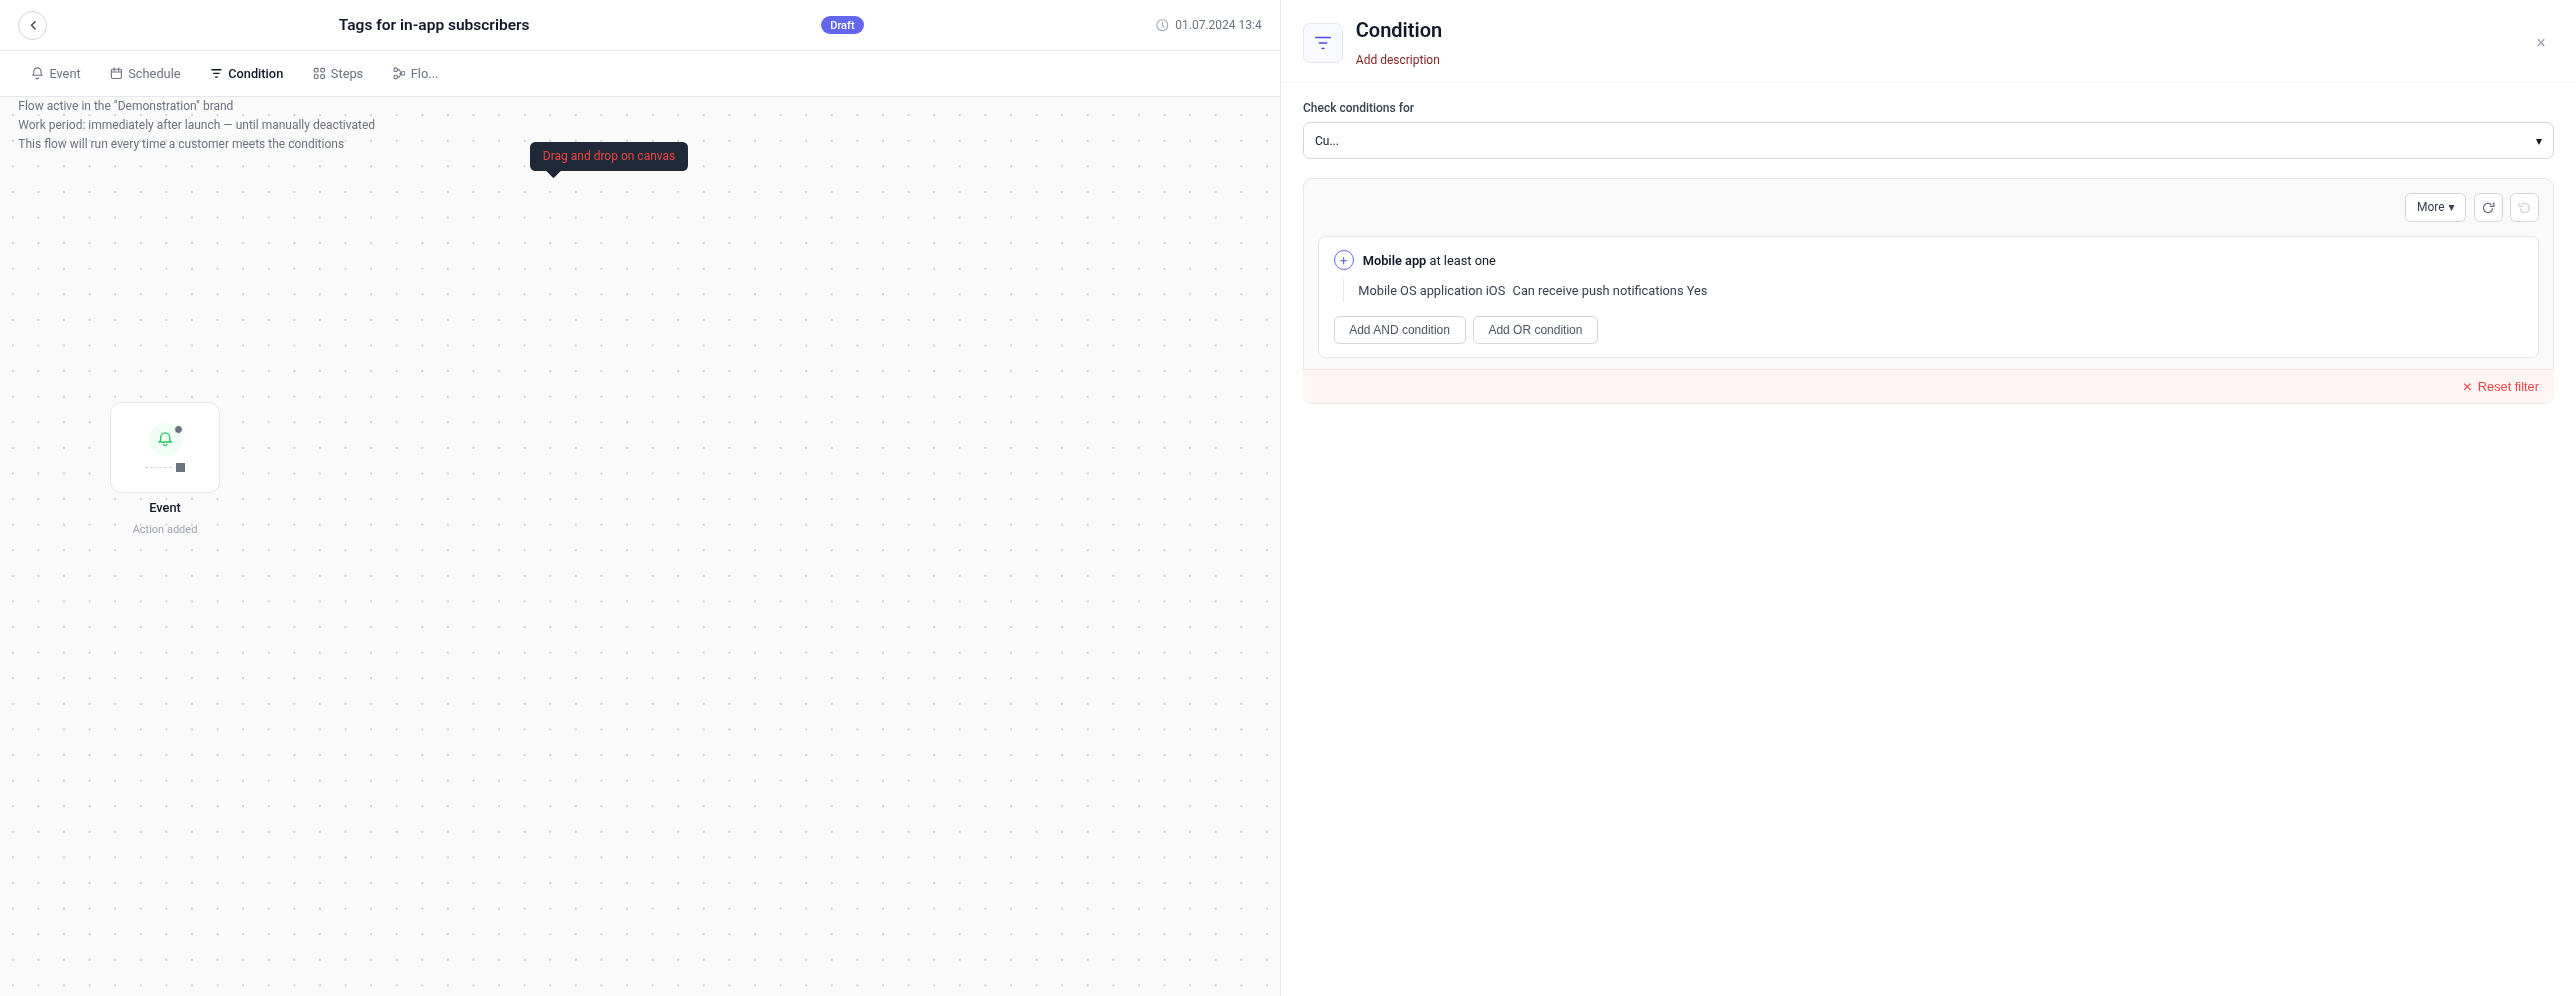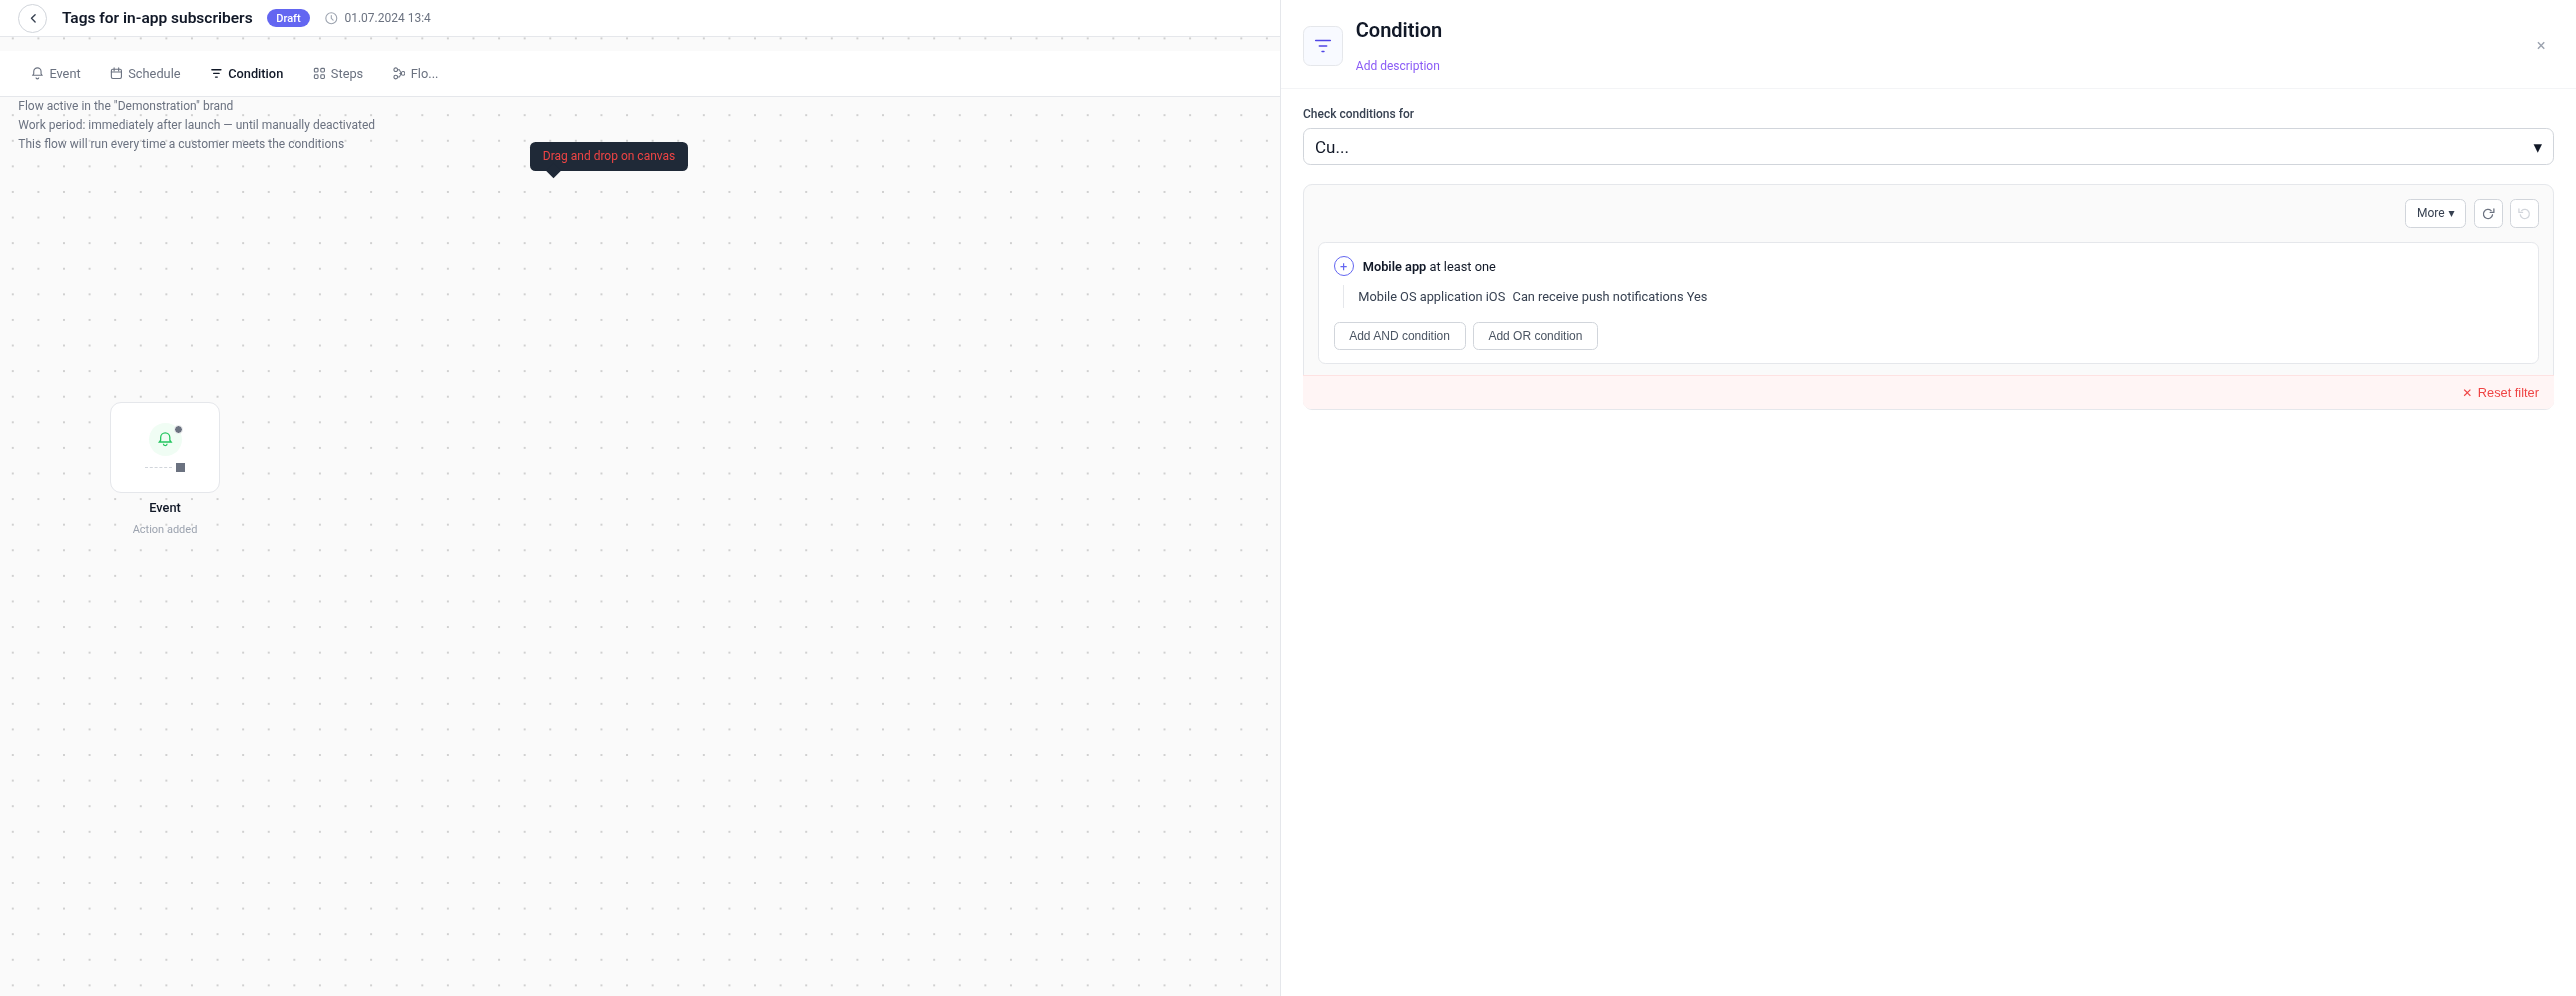--- a/index.html
+++ b/index.html
@@ -21,28 +21,29 @@
       background: #fafafa;
       background-image: radial-gradient(circle, #d0d0d0 0.9px, transparent 0.9px);
       background-size: 25.6px 25.6px;
     }
 
     
     .header {
       position: absolute;
       top: 0; left: 0;
       width: 1280px;
-      height: 37px;
+      height: 51px;
       background: #ffffff;
       border-bottom: 0.9px solid #e5e7eb;
       display: flex;
       align-items: center;
       padding: 0 18.3px;
       gap: 14.6px;
       z-index: 10;
+      justify-content: space-between;
     }
 
     .back-btn {
       width: 29px;
       height: 29px;
       border-radius: 50%;
       border: 0.9px solid #d1d5db;
       display: flex;
       align-items: center;
       justify-content: center;
@@ -236,22 +237,22 @@
     }
 
     .panel-title {
       font-size: 20px;
       font-weight: 600;
       color: #111827;
     }
 
     .panel-subtitle {
       font-size: 12px;
-      color: #8b5cf6;
-      margin-top: 17px;
+      color: #7f1d1d;
+      margin-top: 11px;
     }
 
     .close-btn {
       width: 25.6px;
       height: 25.6px;
       display: flex;
       align-items: center;
       justify-content: center;
       cursor: pointer;
       color: #9ca3af;
@@ -276,21 +277,21 @@
       width: 100%;
       height: 37px;
       border: 0.9px solid #d1d5db;
       border-radius: 7.3px;
       padding: 0 11px;
       display: flex;
       align-items: center;
       justify-content: space-between;
       cursor: pointer;
       background: white;
-      font-size: 17px;
+      font-size: 12px;
       color: #111827;
       gap: 48px;
     }
 
     
     .condition-container {
       margin-top: 18.3px;
       border: 0.9px solid #e5e7eb;
       border-radius: 9.1px;
       background: #fafafa;

